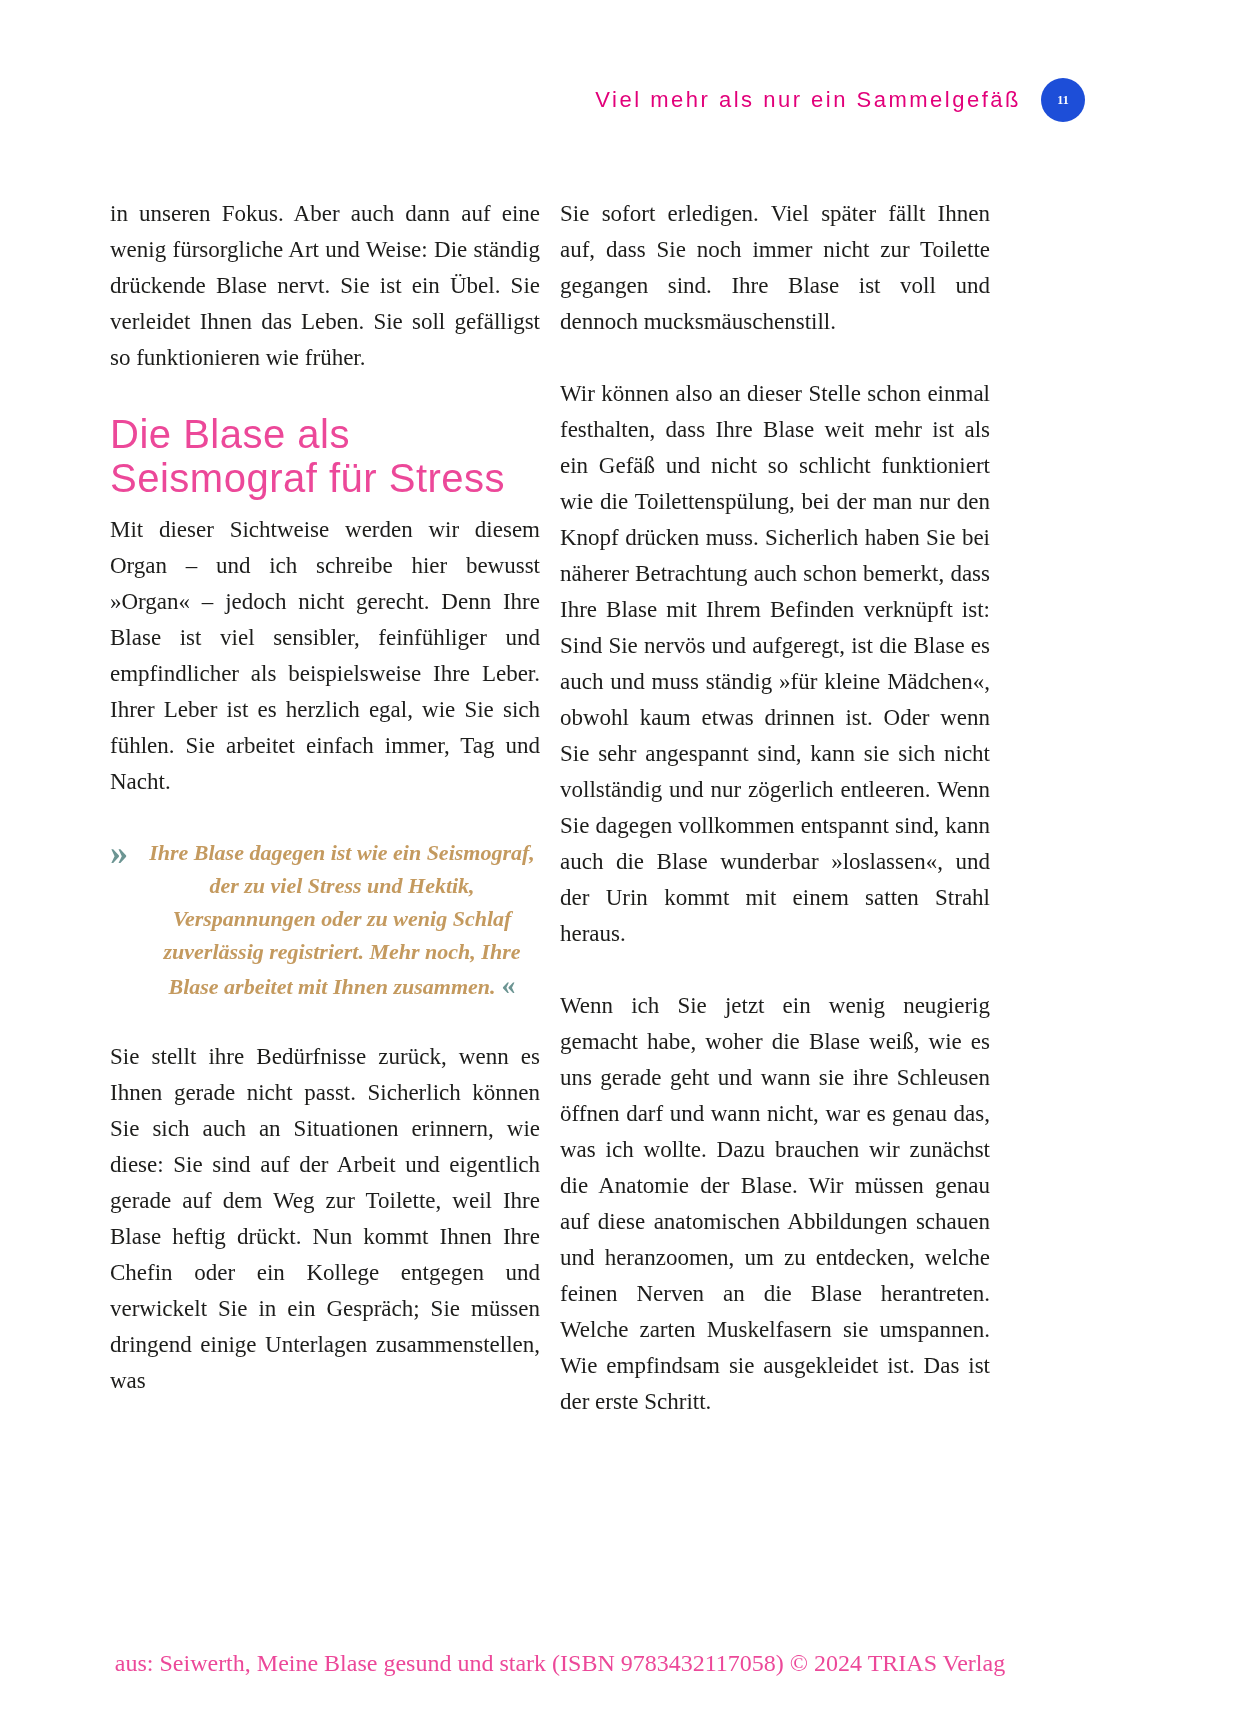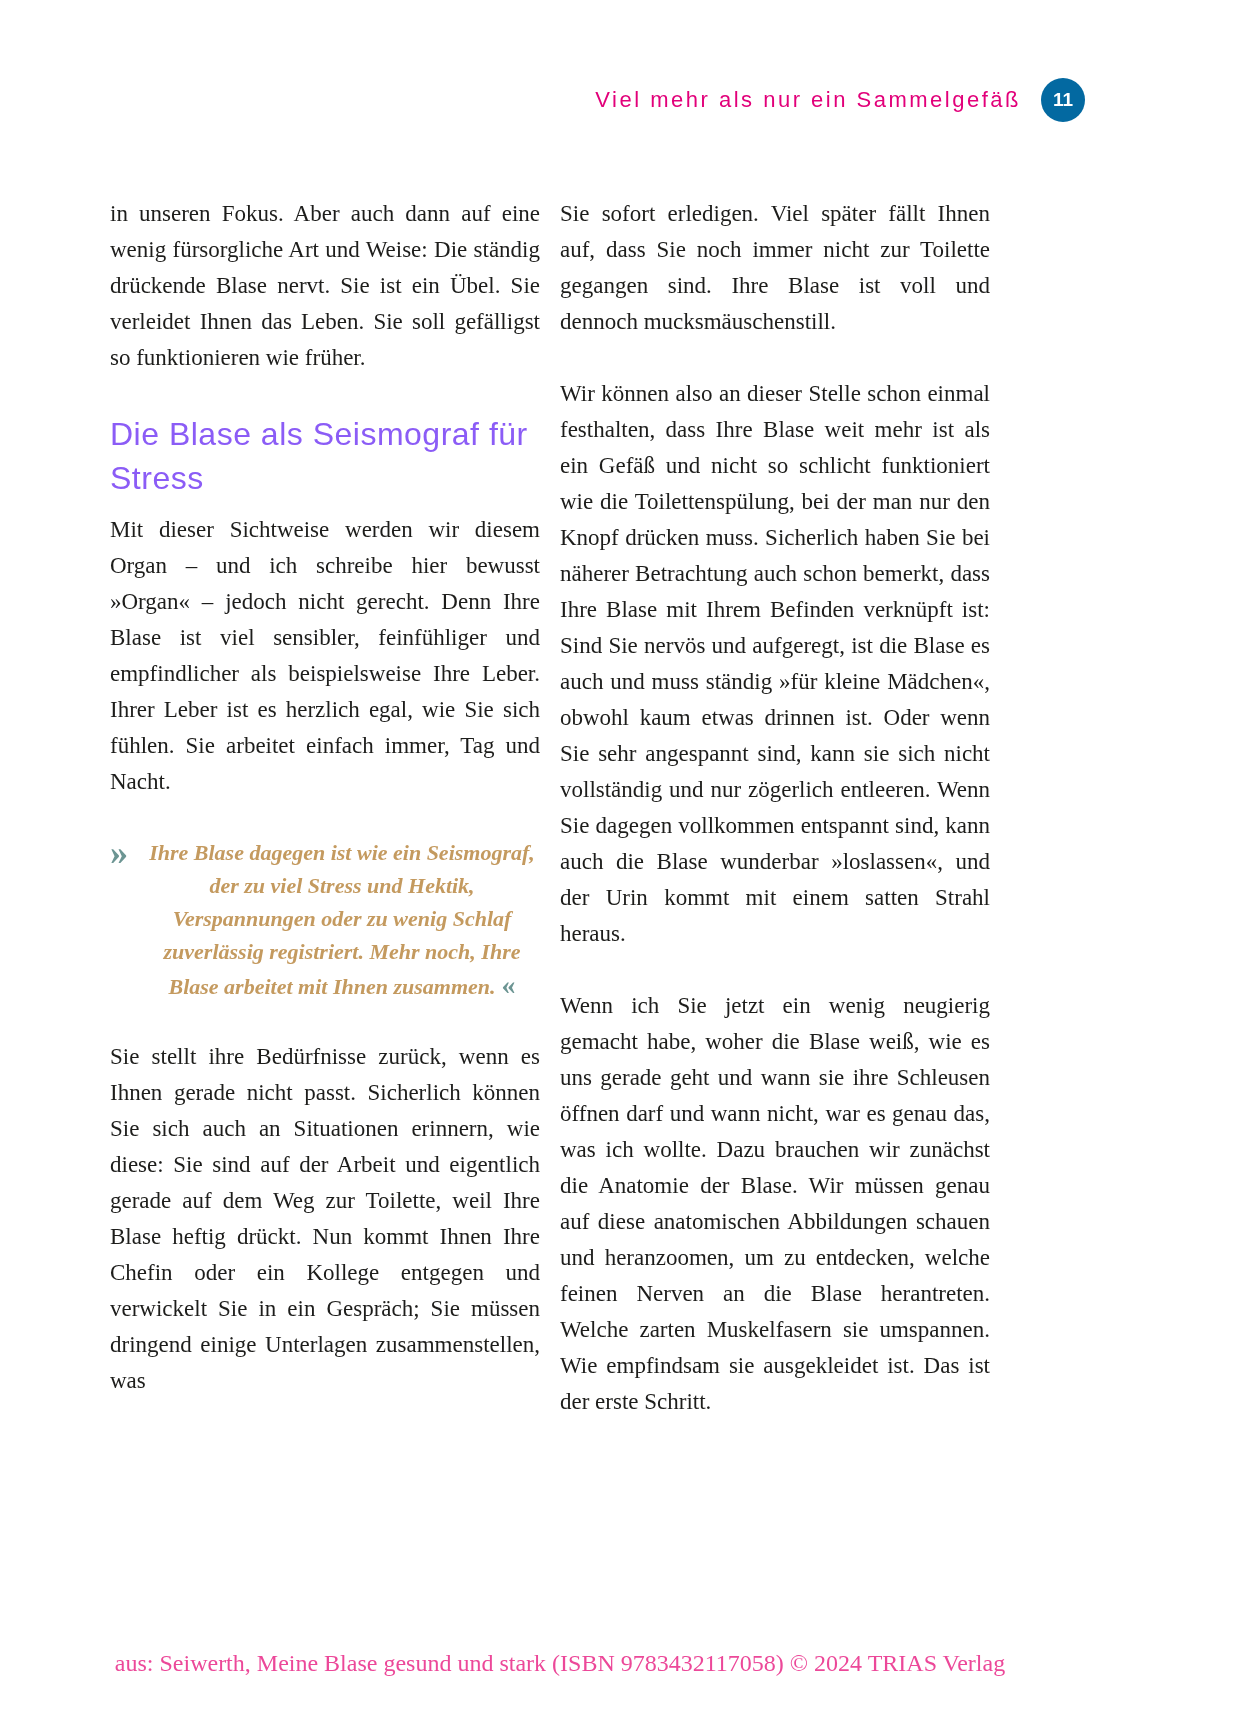--- a/index.html
+++ b/index.html
@@ -26,27 +26,27 @@
     font-family: "Liberation Sans", sans-serif;
     font-size: 22px;
     letter-spacing: 2.5px;
     color: #e2007a;
     white-space: nowrap;
   }
   .page-badge {
     width: 44px;
     height: 44px;
     border-radius: 50%;
-    background: #0369a1;
+    background: #1d4ed8;
     color: #ffffff;
     display: flex;
     align-items: center;
     justify-content: center;
-    font-family: Liberation Sans, sans-serif;
-    font-size: 19px;
+    font-family: Liberation Serif, serif;
+    font-size: 12px;
     font-weight: bold;
     flex: 0 0 auto;
   }
 
   
   .columns {
     position: absolute;
     top: 196px;
     left: 110px;
     width: 900px;
@@ -62,24 +62,24 @@
     font-size: 23px;
     line-height: 36px;
     text-align: justify;
     hyphens: auto;
     -webkit-hyphens: auto;
   }
   .section-heading {
     margin: 28px 0 12px 0;
     font-family: "Liberation Sans", sans-serif;
     font-weight: 400;
-    font-size: 32px;
+    font-size: 40px;
     line-height: 44px;
     letter-spacing: 0.5px;
-    color: #8b5cf6;
+    color: #ec4899;
   }
 
   
   .quote {
     display: flex;
     margin: 0 0 36px 0;
   }
   .quote-open {
     flex: 0 0 34px;
     font-family: "Liberation Serif", serif;

